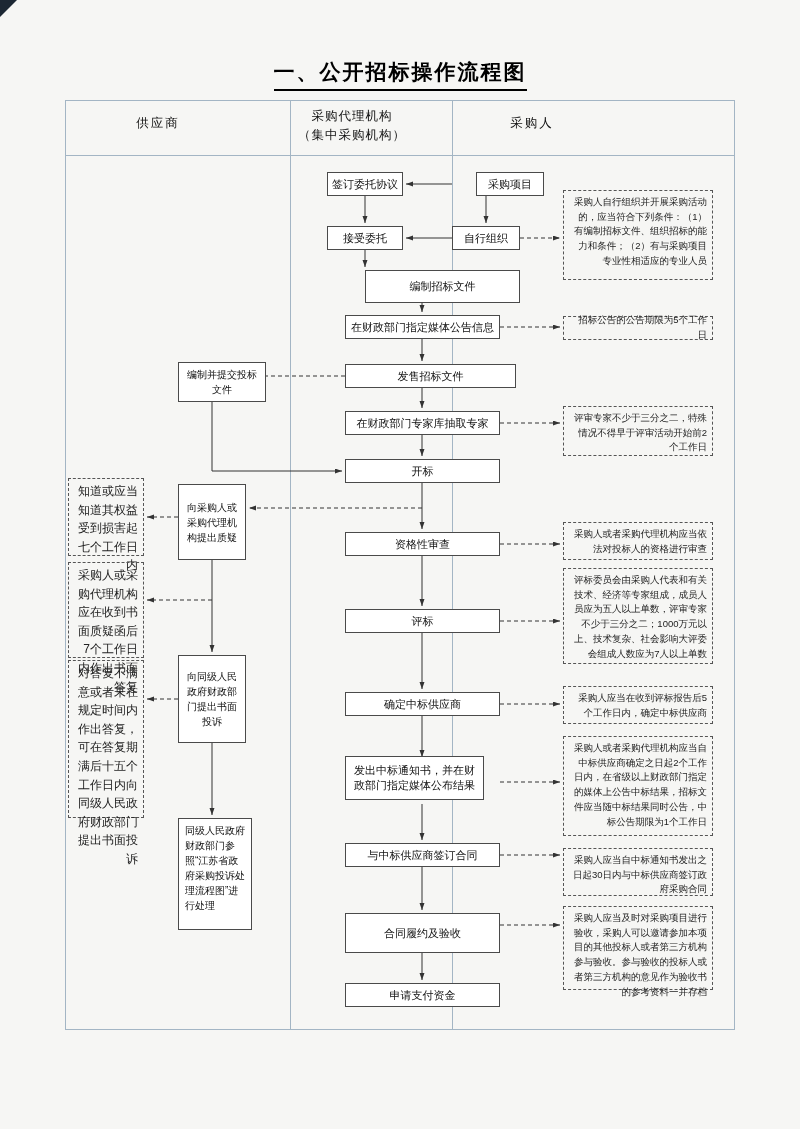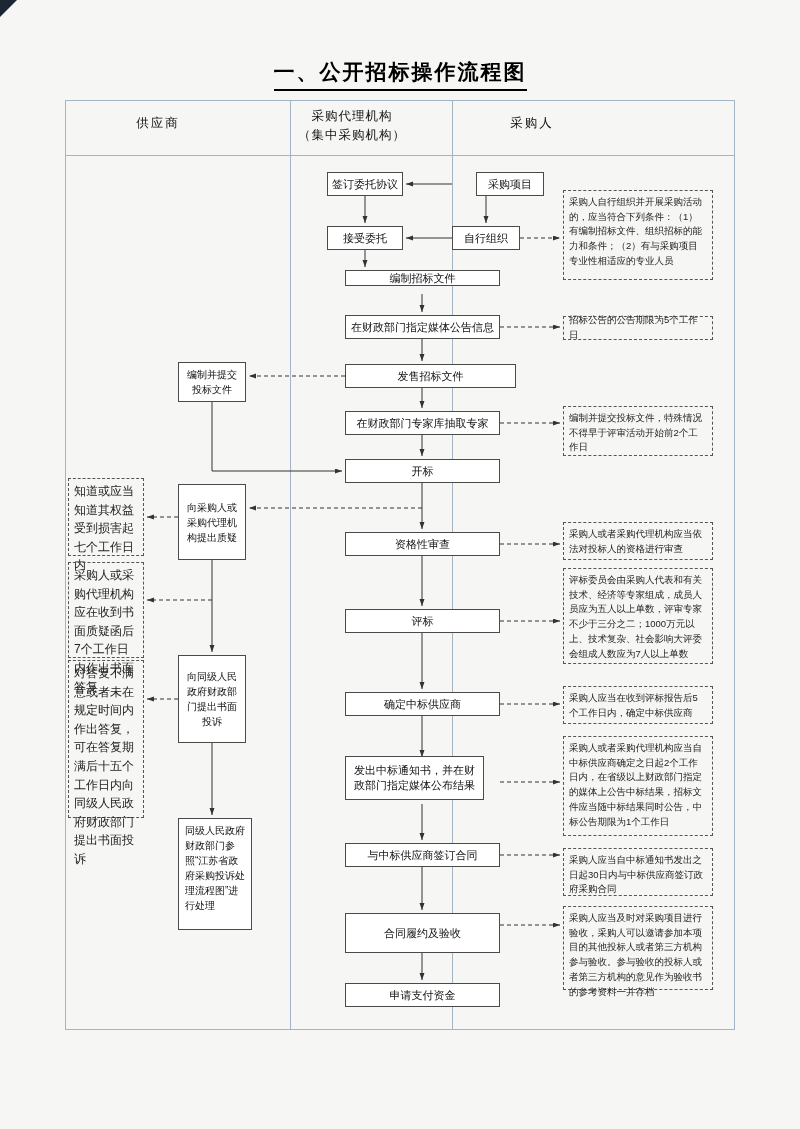--- a/index.html
+++ b/index.html
@@ -21,21 +21,21 @@
   .hdr.small{letter-spacing:1px}
   .box{
     position:absolute;background:#ffffff;border:1px solid #4a4a4a;
     display:flex;align-items:center;justify-content:center;text-align:center;
     font-size:11px;line-height:1.35;padding:2px 4px;z-index:2;color:#111;
   }
   .sbox{font-size:10px;line-height:1.5}
   .sbox.left{justify-content:flex-start;text-align:left;padding:4px 6px;align-items:flex-start}
   .note{
     position:absolute;border:1px dashed #555;background:transparent;
-    font-size:9.5px;line-height:1.55;padding:4px 5px;text-align:left;z-index:2;color:#222;
+    font-size:9.5px;line-height:1.55;padding:4px 5px;text-align:right;z-index:2;color:#222;
   }
   .lnote{font-size:12px;line-height:1.55;padding:3px 5px}
   .note.center{display:flex;align-items:center}
   .laneline{background:#a3b5c4;z-index:0}
   svg.wires{position:absolute;left:0;top:0;z-index:1;pointer-events:none}
   .sl{stroke:#333;stroke-width:1;fill:none}
   .dl{stroke:#333;stroke-width:1;fill:none;stroke-dasharray:4 3}
 </style>
 </head>
 <body>
@@ -96,43 +96,43 @@
   <path class="dl" marker-end="url(#ah)" d="M500 925 H560"></path>
   <path class="dl" marker-end="url(#ah)" d="M178 517 H147"></path>
   <path class="dl" marker-end="url(#ah)" d="M212 600 H147"></path>
   <path class="dl" marker-end="url(#ah)" d="M178 699 H147"></path>
 </svg>
 
 <div class="box" style="left:327px;top:172px;width:76px;height:24px">签订委托协议</div>
 <div class="box" style="left:476px;top:172px;width:68px;height:24px">采购项目</div>
 <div class="box" style="left:327px;top:226px;width:76px;height:24px">接受委托</div>
 <div class="box" style="left:452px;top:226px;width:68px;height:24px">自行组织</div>
-<div class="box" style="left:345px;top:270px;width:155px;height:16px">编制招标文件</div>
+<div class="box" style="left:365px;top:270px;width:155px;height:33px">编制招标文件</div>
 <div class="box" style="left:345px;top:315px;width:155px;height:24px">在财政部门指定媒体公告信息</div>
 <div class="box" style="left:345px;top:364px;width:171px;height:24px">发售招标文件</div>
 <div class="box" style="left:345px;top:411px;width:155px;height:24px">在财政部门专家库抽取专家</div>
 <div class="box" style="left:345px;top:459px;width:155px;height:24px">开标</div>
 <div class="box" style="left:345px;top:532px;width:155px;height:24px">资格性审查</div>
 <div class="box" style="left:345px;top:609px;width:155px;height:24px">评标</div>
 <div class="box" style="left:345px;top:692px;width:155px;height:24px">确定中标供应商</div>
 <div class="box" style="left:345px;top:756px;width:139px;height:44px">发出中标通知书，并在财政部门指定媒体公布结果</div>
 <div class="box" style="left:345px;top:843px;width:155px;height:24px">与中标供应商签订合同</div>
 <div class="box" style="left:345px;top:913px;width:155px;height:40px">合同履约及验收</div>
 <div class="box" style="left:345px;top:983px;width:155px;height:24px">申请支付资金</div>
 
-<div class="box sbox" style="left:178px;top:362px;width:68px;height:40px">编制并提交投标文件</div>
+<div class="box sbox" style="left:178px;top:362px;width:88px;height:40px">编制并提交投标文件</div>
 <div class="box sbox" style="left:178px;top:484px;width:68px;height:76px">向采购人或采购代理机构提出质疑</div>
 <div class="box sbox" style="left:178px;top:655px;width:68px;height:88px">向同级人民政府财政部门提出书面投诉</div>
 <div class="box sbox left" style="left:178px;top:818px;width:74px;height:112px">同级人民政府财政部门参照“江苏省政府采购投诉处理流程图”进行处理</div>
 
 <div class="note lnote" style="left:68px;top:478px;width:76px;height:78px">知道或应当知道其权益受到损害起七个工作日内</div>
 <div class="note lnote" style="left:68px;top:562px;width:76px;height:96px">采购人或采购代理机构应在收到书面质疑函后7个工作日内作出书面答复</div>
 <div class="note lnote" style="left:68px;top:660px;width:76px;height:158px">对答复不满意或者未在规定时间内作出答复，可在答复期满后十五个工作日内向同级人民政府财政部门提出书面投诉</div>
 
 <div class="note" style="left:563px;top:190px;width:150px;height:90px">采购人自行组织并开展采购活动的，应当符合下列条件：（1）有编制招标文件、组织招标的能力和条件；（2）有与采购项目专业性相适应的专业人员</div>
 <div class="note center" style="left:563px;top:316px;width:150px;height:24px">招标公告的公告期限为5个工作日</div>
-<div class="note" style="left:563px;top:406px;width:150px;height:50px">编制并提交投标文件，特殊情况不得早于评审活动开始前2个工作日</div>
+<div class="note" style="left:563px;top:406px;width:150px;height:50px">评审专家不少于三分之二，特殊情况不得早于评审活动开始前2个工作日</div>
 <div class="note" style="left:563px;top:522px;width:150px;height:38px">采购人或者采购代理机构应当依法对投标人的资格进行审查</div>
 <div class="note" style="left:563px;top:568px;width:150px;height:96px">评标委员会由采购人代表和有关技术、经济等专家组成，成员人员应为五人以上单数，评审专家不少于三分之二；1000万元以上、技术复杂、社会影响大评委会组成人数应为7人以上单数</div>
 <div class="note" style="left:563px;top:686px;width:150px;height:38px">采购人应当在收到评标报告后5个工作日内，确定中标供应商</div>
 <div class="note" style="left:563px;top:736px;width:150px;height:100px">采购人或者采购代理机构应当自中标供应商确定之日起2个工作日内，在省级以上财政部门指定的媒体上公告中标结果，招标文件应当随中标结果同时公告，中标公告期限为1个工作日</div>
 <div class="note" style="left:563px;top:848px;width:150px;height:48px">采购人应当自中标通知书发出之日起30日内与中标供应商签订政府采购合同</div>
 <div class="note" style="left:563px;top:906px;width:150px;height:84px">采购人应当及时对采购项目进行验收，采购人可以邀请参加本项目的其他投标人或者第三方机构参与验收。参与验收的投标人或者第三方机构的意见作为验收书的参考资料一并存档</div>
 
 </body></html>

